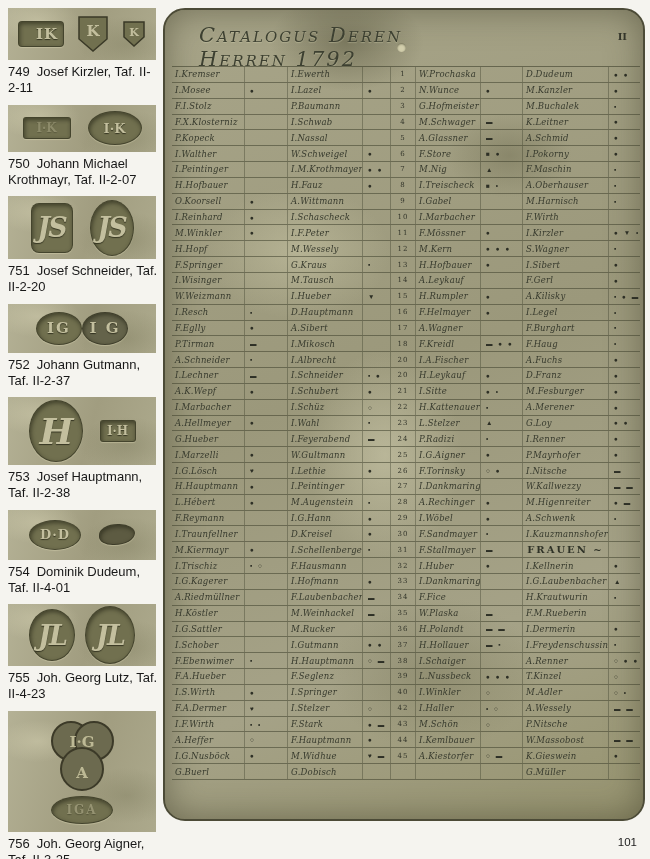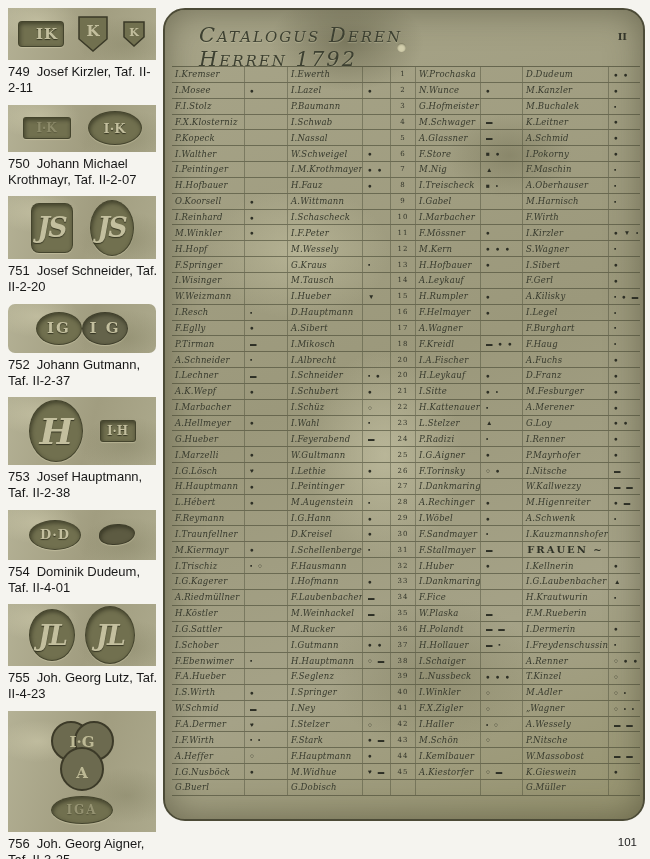--- a/index.html
+++ b/index.html
@@ -9,21 +9,21 @@
   
   .sidebar { position:absolute; left:8px; top:8px; width:150px; }
   .photo { position:relative; width:148px; background:
       radial-gradient(60px 30px at 20% 25%, rgba(210,206,175,.5), transparent 70%),
       radial-gradient(70px 40px at 80% 70%, rgba(120,118,88,.35), transparent 70%),
       linear-gradient(105deg,#b4b195,#a19d80 55%,#acA98c);
       display:flex; align-items:center; }
   .f749 { height:52px; justify-content:space-between; padding:0 10px; }
   .f750 { height:47px; justify-content:space-around; padding:0 6px; }
   .f751 { height:63px; justify-content:space-around; padding:0 14px; }
-  .f752 { height:49px; justify-content:space-around; padding:0 28px;border-radius:7px; }
+  .f752 { height:49px; justify-content:space-around; padding:0 28px; }
   .f753 { height:68px; justify-content:space-around; padding:0 12px; }
   .f754 { height:50px; justify-content:space-around; padding:0 12px; }
   .f755 { height:62px; justify-content:space-around; padding:0 16px; }
   .f756 { height:121px; flex-direction:column; justify-content:center; }
 
   .mk { display:flex; align-items:center; justify-content:center;
         background:#71704f; border:1px solid rgba(45,44,28,.65); color:#c3bf9e;
         font-family:"DejaVu Serif",serif; font-weight:bold;
         box-shadow:inset 1px 2px 4px rgba(28,28,14,.55), 0 1px 1px rgba(225,220,185,.4);
         text-shadow:0 1px 1px rgba(30,30,15,.7); }
@@ -635,31 +635,20 @@
           <span class="cell marks">●</span>
           <span class="cell name">I.Springer</span>
           <span class="cell marks"></span>
           <span class="cell num">40</span>
           <span class="cell name">I.Winkler</span>
           <span class="cell marks">○</span>
           <span class="cell name">M.Adler</span>
           <span class="cell marks last">○ •</span>
         </div>
         <div class="trow">
-          <span class="cell name">W.Schmid</span>
-          <span class="cell marks">▬</span>
-          <span class="cell name">I.Ney</span>
-          <span class="cell marks"></span>
-          <span class="cell num">41</span>
-          <span class="cell name">F.X.Zigler</span>
-          <span class="cell marks">○</span>
-          <span class="cell name">„Wagner</span>
-          <span class="cell marks last">○ • •</span>
-        </div>
-        <div class="trow">
           <span class="cell name">F.A.Dermer</span>
           <span class="cell marks">♥</span>
           <span class="cell name">I.Stelzer</span>
           <span class="cell marks">○</span>
           <span class="cell num">42</span>
           <span class="cell name">I.Haller</span>
           <span class="cell marks">• ○</span>
           <span class="cell name">A.Wessely</span>
           <span class="cell marks last">▬ ▬</span>
         </div>

